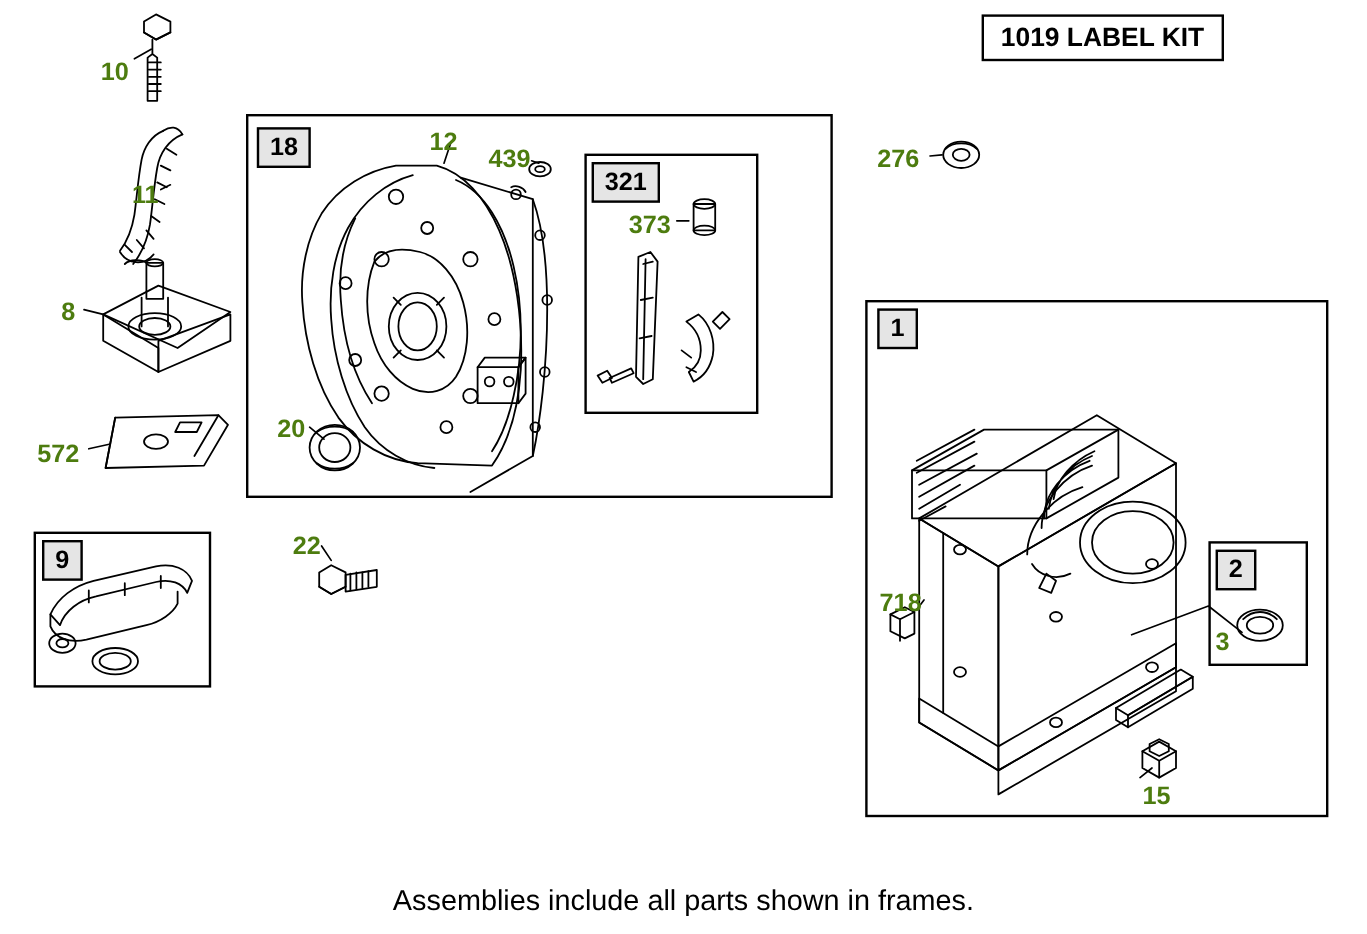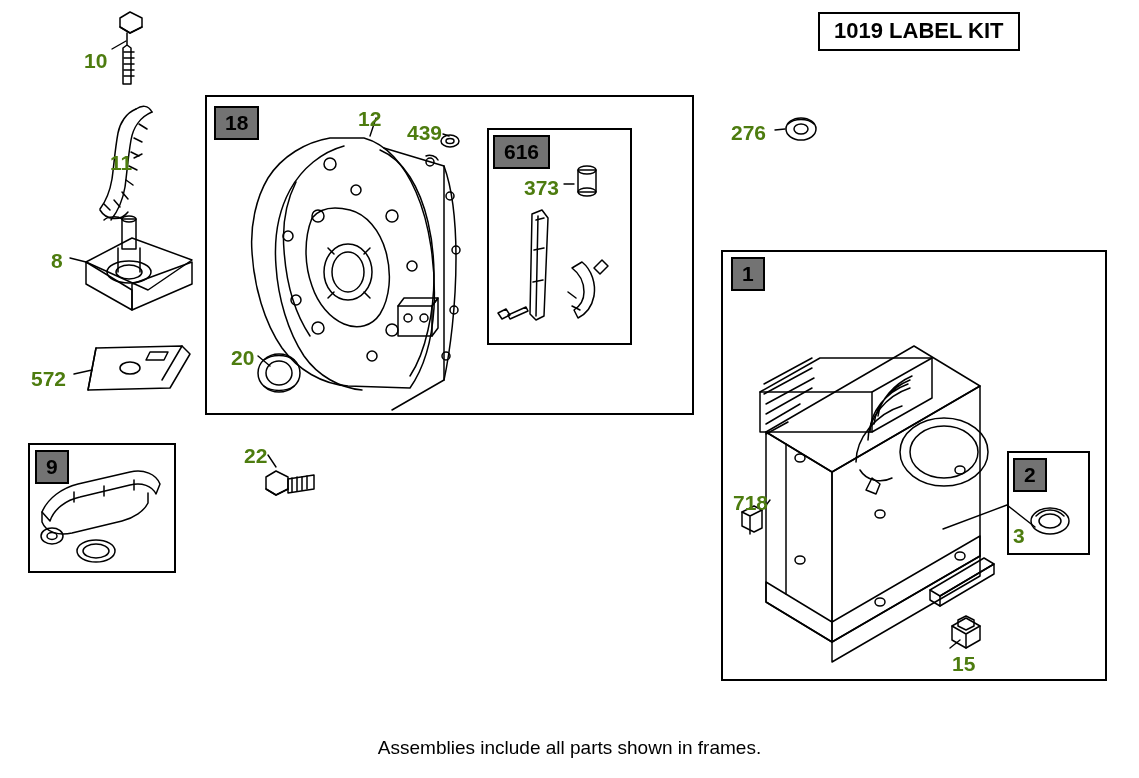--- a/index.html
+++ b/index.html
@@ -27,21 +27,21 @@
     white-space: nowrap;
     line-height: 1;
   }
   .boxed-label {
     position: absolute;
     font-family: "Liberation Sans", sans-serif;
     font-weight: bold;
     font-size: 21px;
     color: #000;
     border: 2px solid #000;
-    background: #737373;
+    background: #e5e5e5;
     padding: 4px 9px 5px 9px;
     white-space: nowrap;
     line-height: 1;
   }
   .title-box {
     position: absolute;
     font-family: "Liberation Sans", sans-serif;
     font-weight: bold;
     font-size: 22px;
     border: 2px solid #000;
@@ -53,21 +53,21 @@
   .frame {
     position: absolute;
     border: 2px solid #000;
     background: transparent;
   }
   .footer-note {
     position: absolute;
     width: 100%;
     text-align: center;
     font-family: "Liberation Sans", sans-serif;
-    font-size: 19px;
+    font-size: 24px;
     color: #000;
   }
   svg.art {
     position: absolute;
     left: 0; top: 0;
     width: 1139px; height: 778px;
     pointer-events: none;
   }
   .lead { stroke: #000; stroke-width: 1.4; fill: none; }
 </style>
@@ -272,21 +272,21 @@
 
   <div class="frame" style="left:205px; top:95px; width:489px; height:320px;"></div>
   <div class="frame" style="left:487px; top:128px; width:145px; height:217px;"></div>
   <div class="frame" style="left:28px; top:443px; width:148px; height:130px;"></div>
   <div class="frame" style="left:721px; top:250px; width:386px; height:431px;"></div>
   <div class="frame" style="left:1007px; top:451px; width:83px; height:104px;"></div>
 
   <div class="title-box" style="left:818px; top:12px;">1019 LABEL KIT</div>
 
   <div class="boxed-label" style="left:214px; top:106px;">18</div>
-  <div class="boxed-label" style="left:493px; top:135px;">616</div>
+  <div class="boxed-label" style="left:493px; top:135px;">321</div>
   <div class="boxed-label" style="left:35px; top:450px;">9</div>
   <div class="boxed-label" style="left:731px; top:257px;">1</div>
   <div class="boxed-label" style="left:1013px; top:458px;">2</div>
 
   <div class="label" style="left:84px; top:50px;">10</div>
   <div class="label" style="left:110px; top:152px;">11</div>
   <div class="label" style="left:51px; top:250px;">8</div>
   <div class="label" style="left:31px; top:368px;">572</div>
   <div class="label" style="left:358px; top:108px;">12</div>
   <div class="label" style="left:407px; top:122px;text-align:center;">439</div>

